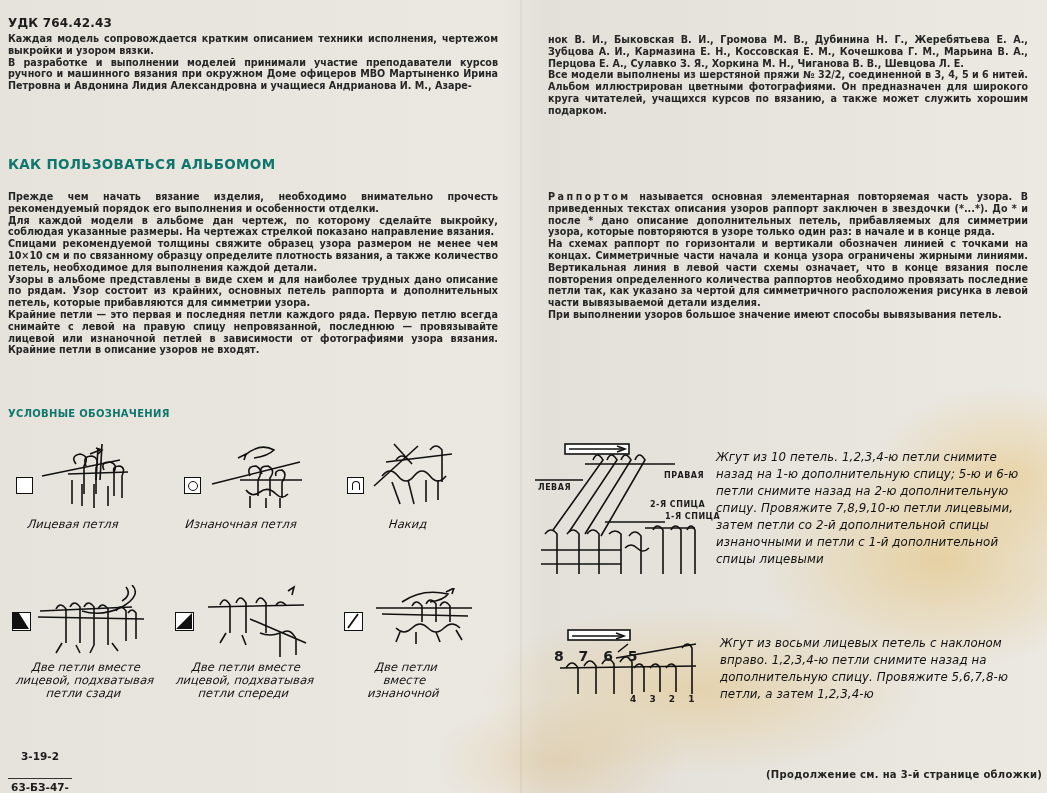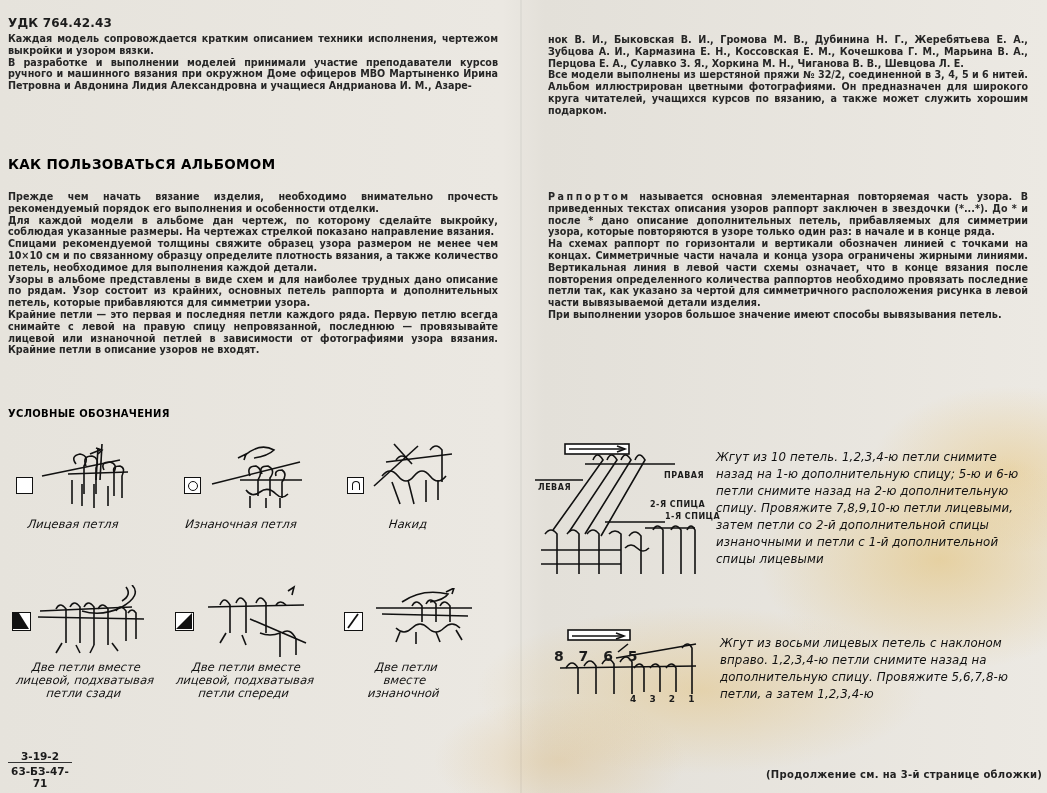--- a/index.html
+++ b/index.html
@@ -20,21 +20,21 @@
   }
   .fold { position:absolute; left:520px; top:0; width:2px; height:793px; background: rgba(0,0,0,0.04); }
   .abs { position: absolute; }
   .udk { left: 8px; top: 16px; font-size: 12px; font-weight: bold; letter-spacing: 0.2px; }
   .para {
     font-size: 9.6px; line-height: 11.8px; font-weight: bold; color:#262626;
     text-align: justify; margin: 0;
   }
   .col-left { left: 8px; width: 490px; }
   .col-right { left: 548px; width: 480px; }
-  .h2 { font-size: 13.5px; font-weight: 900; letter-spacing: 0.3px; color:#000000; }
+  .h2 { font-size: 13.5px; font-weight: 900; letter-spacing: 0.3px; color:#0f766e; }
   .spaced { letter-spacing: 2.5px; }
   .symbol {
     position: absolute; width: 17px; height: 17px; border: 1.6px solid #111; background: #fff; box-sizing: border-box;
   }
   .caption {
     position: absolute; font-family: "DejaVu Sans", sans-serif; font-style: italic;
     font-size: 11.5px; line-height: 13px; color: #111; text-align: center; transform: skewX(-6deg);
   }
   .hand {
     font-family: "DejaVu Sans", sans-serif; font-style: italic; font-size: 11.8px;
@@ -276,17 +276,17 @@
       <path d="M62 24 l10 -8"></path>
     </g>
   </svg>
   <div class="abs small-label" style="left:554px; top:648px; font-size:14px; letter-spacing:5px;">8 7 6 5</div>
   <div class="abs small-label" style="left:630px; top:694px; font-size:9px; letter-spacing:5px;">4 3 2 1</div>
 </div>
 
 <div class="abs hand" style="left:720px; top:635px; width:318px;">Жгут из восьми лицевых петель с наклоном вправо. 1,2,3,4-ю петли снимите назад на дополнительную спицу. Провяжите 5,6,7,8-ю петли, а затем 1,2,3,4-ю</div>
 
 <div class="abs" style="left:8px; top:750px; width:64px;">
-  <div class="footer-code" style="border-bottom:1px solid #333; padding-bottom:0;">3-19-2</div>
+  <div class="footer-code" style="border-bottom:1px solid #333; padding-bottom:16px;">3-19-2</div>
   <div class="footer-code" style="padding-top:2px;">63-БЗ-47-71</div>
 </div>
 
 <div class="abs" style="left:766px; top:769px; font-size:10px; font-weight:bold; color:#222; letter-spacing:0.3px;">(Продолжение см. на 3-й странице обложки)</div>
 
 </body></html>

